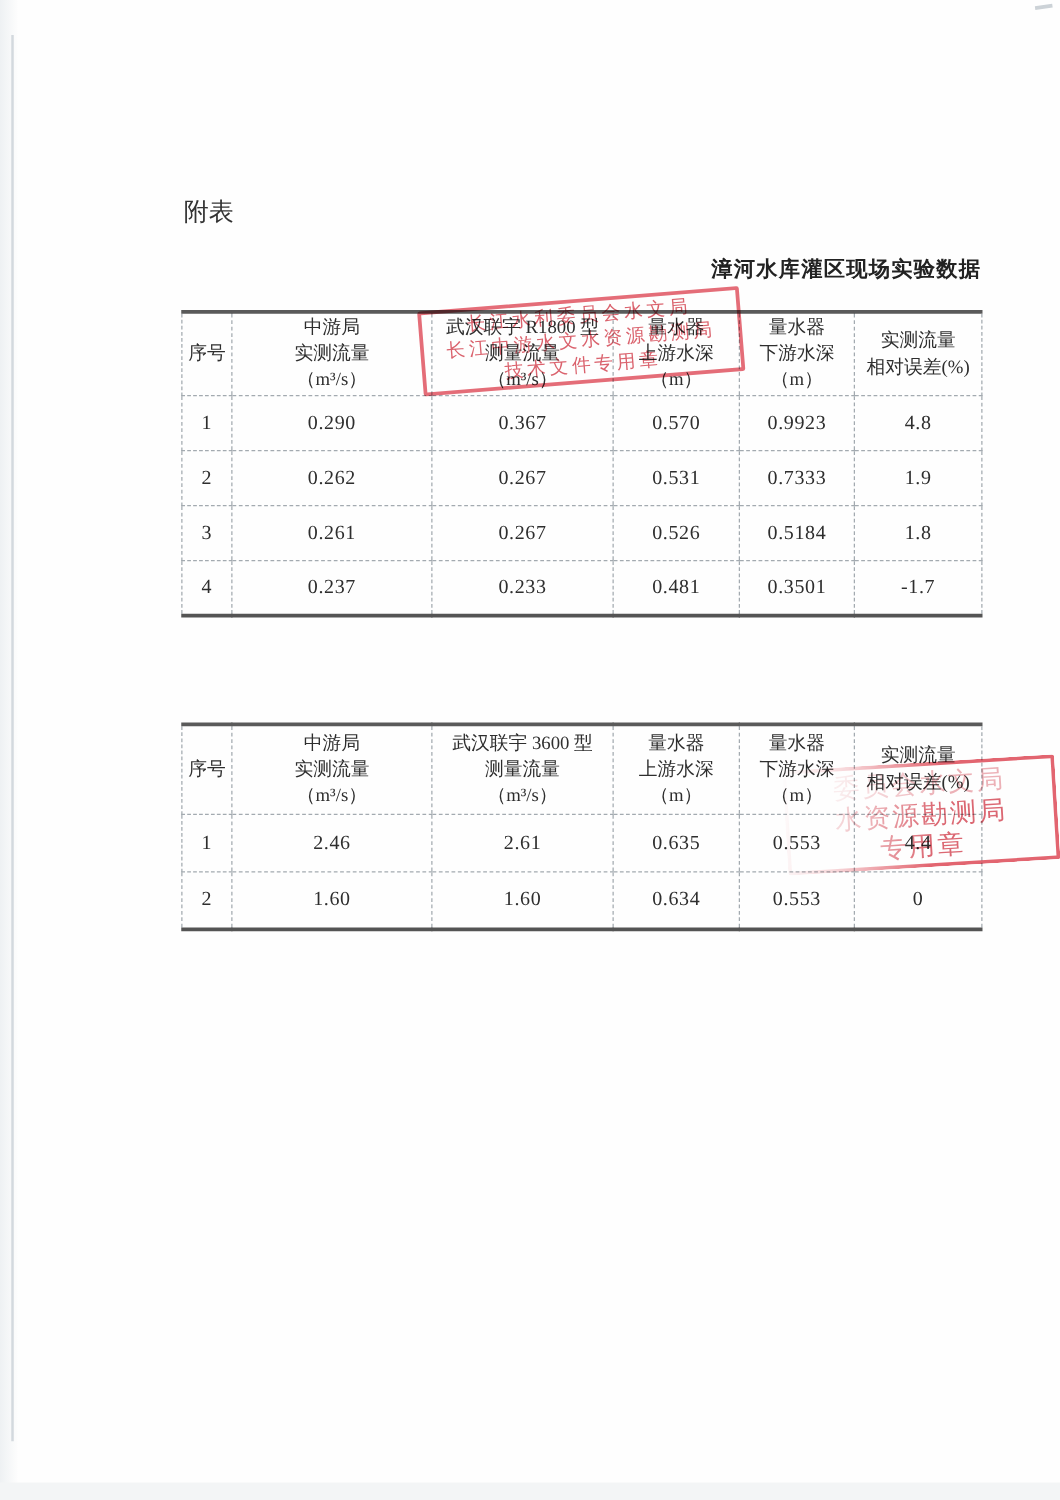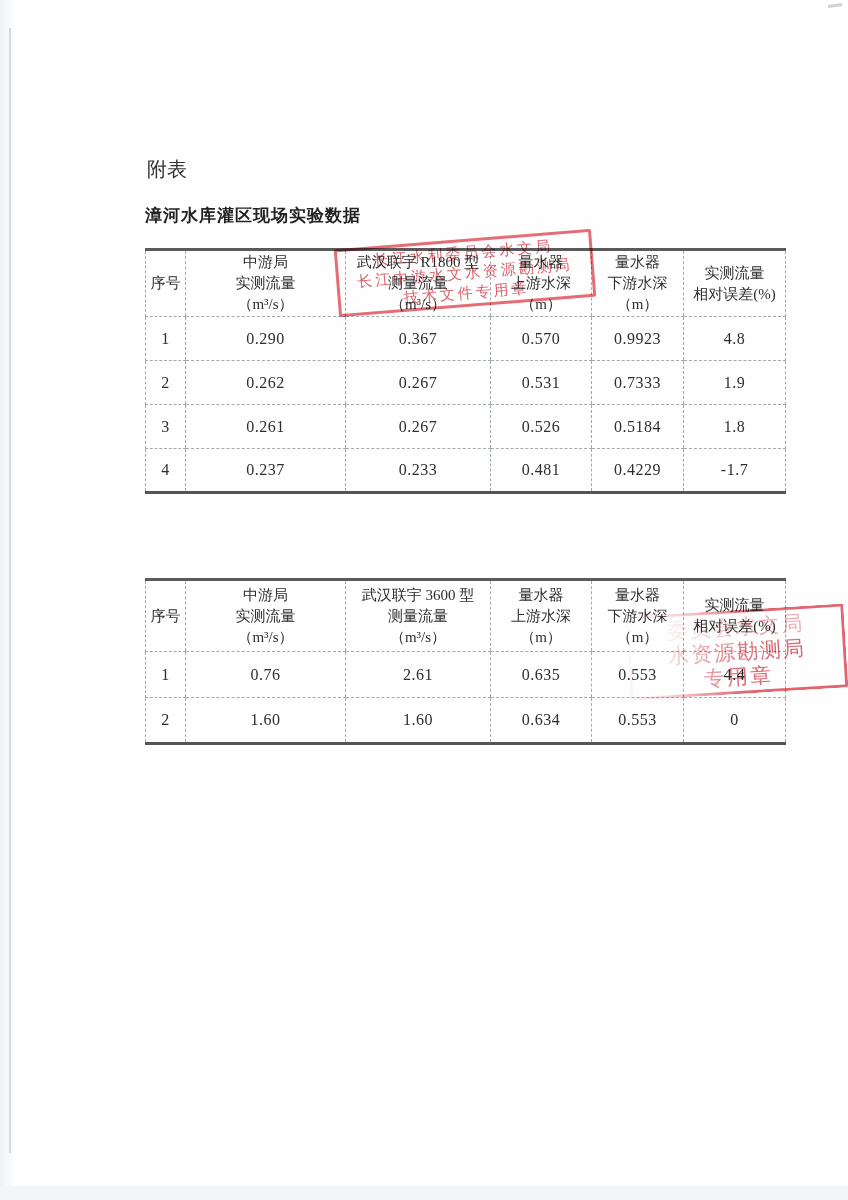--- a/index.html
+++ b/index.html
@@ -10,21 +10,21 @@
   
   .edge-left{position:absolute;left:0;top:0;width:14px;height:1200px;
     background:linear-gradient(to right,#eef1f3,#fdfdfd);}
   .edge-left-line{position:absolute;left:9px;top:28px;width:2px;height:1125px;background:#d3d9de;}
   .edge-bottom{position:absolute;left:0;top:1186px;width:848px;height:14px;background:#f3f5f6;}
   .corner-mark{position:absolute;left:828px;top:4px;width:14px;height:3px;background:#ccd2d7;transform:rotate(-8deg);}
 
   .appendix-label{position:absolute;left:147px;top:156px;font-size:20px;font-weight:500;color:#333;
     font-family:"Liberation Sans","DejaVu Sans",sans-serif;}
 
-  .tbl-title{position:absolute;left:145px;width:640px;text-align:left;font-size:17px;font-weight:700;
+  .tbl-title{position:absolute;left:145px;width:640px;text-align:right;font-size:17px;font-weight:700;
     color:#222;font-family:"Liberation Sans","DejaVu Sans",sans-serif;letter-spacing:1px;}
   .t1title{top:204px;}
   .t2title{top:545px;}
 
   table.dtable{position:absolute;border-collapse:collapse;table-layout:fixed;
     border-top:3px solid #5a5a5a;border-bottom:3px solid #545454;}
   .t1pos{left:145px;top:248px;width:640px;}
   .t2pos{left:145px;top:578px;width:640px;}
   .dtable th,.dtable td{
     border-left:1px dashed #a3aab0;padding:0;text-align:center;vertical-align:middle;
@@ -146,21 +146,21 @@
           <td>0.267</td>
           <td>0.526</td>
           <td>0.5184</td>
           <td>1.8</td>
         </tr>
         <tr>
           <td>4</td>
           <td>0.237</td>
           <td>0.233</td>
           <td>0.481</td>
-          <td>0.4229</td>
+          <td>0.3501</td>
           <td>-1.7</td>
         </tr>
       </tbody>
     </table>
 
   <table class="dtable t2pos">
       <colgroup>
         <col style="width: 40px;">
         <col style="width: 160px;">
         <col style="width: 145px;">
@@ -207,21 +207,21 @@
             <div class="hwrap">
               <div>实测流量</div>
               <div>相对误差(%)</div>
             </div>
           </th>
         </tr>
       </thead>
       <tbody>
         <tr>
           <td>1</td>
-          <td>0.76</td>
+          <td>2.46</td>
           <td>2.61</td>
           <td>0.635</td>
           <td>0.553</td>
           <td>4.4</td>
         </tr>
         <tr>
           <td>2</td>
           <td>1.60</td>
           <td>1.60</td>
           <td>0.634</td>

